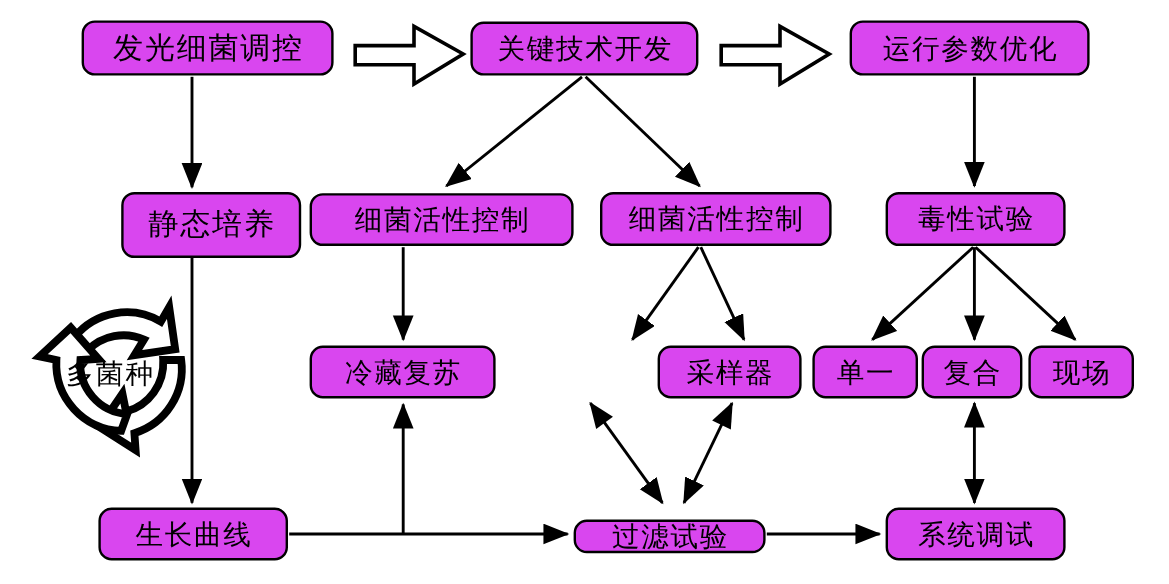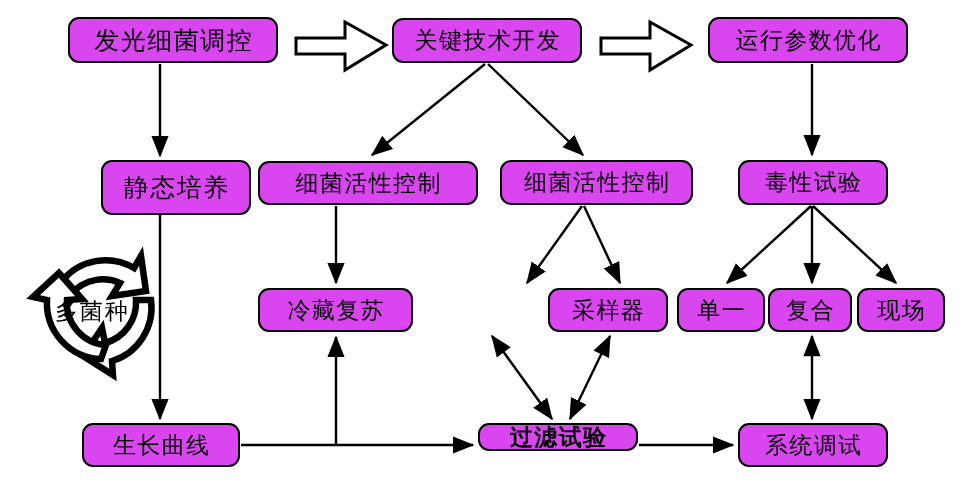--- a/index.html
+++ b/index.html
@@ -156,20 +156,20 @@
   <div class="node sz-sm" style="left:768px; top:288px; width:84px; height:44px;">
     <span class="node-label">复合</span>
   </div>
   <div class="node sz-sm" style="left:857px; top:288px; width:88px; height:44px;">
     <span class="node-label">现场</span>
   </div>
 
   <div class="node sz-md" style="left:82px; top:423px; width:158px; height:44px;">
     <span class="node-label">生长曲线</span>
   </div>
-  <div class="node sz-md" style="left:478px; top:423px; width:160px; height:28px;font-weight:bold;">
+  <div class="node sz-md" style="left:478px; top:433px; width:160px; height:28px;">
     <span class="node-label">过滤试验</span>
   </div>
   <div class="node sz-md" style="left:738px; top:423px; width:150px; height:44px;">
     <span class="node-label">系统调试</span>
   </div>
 
 </div>
 
 </body></html>

